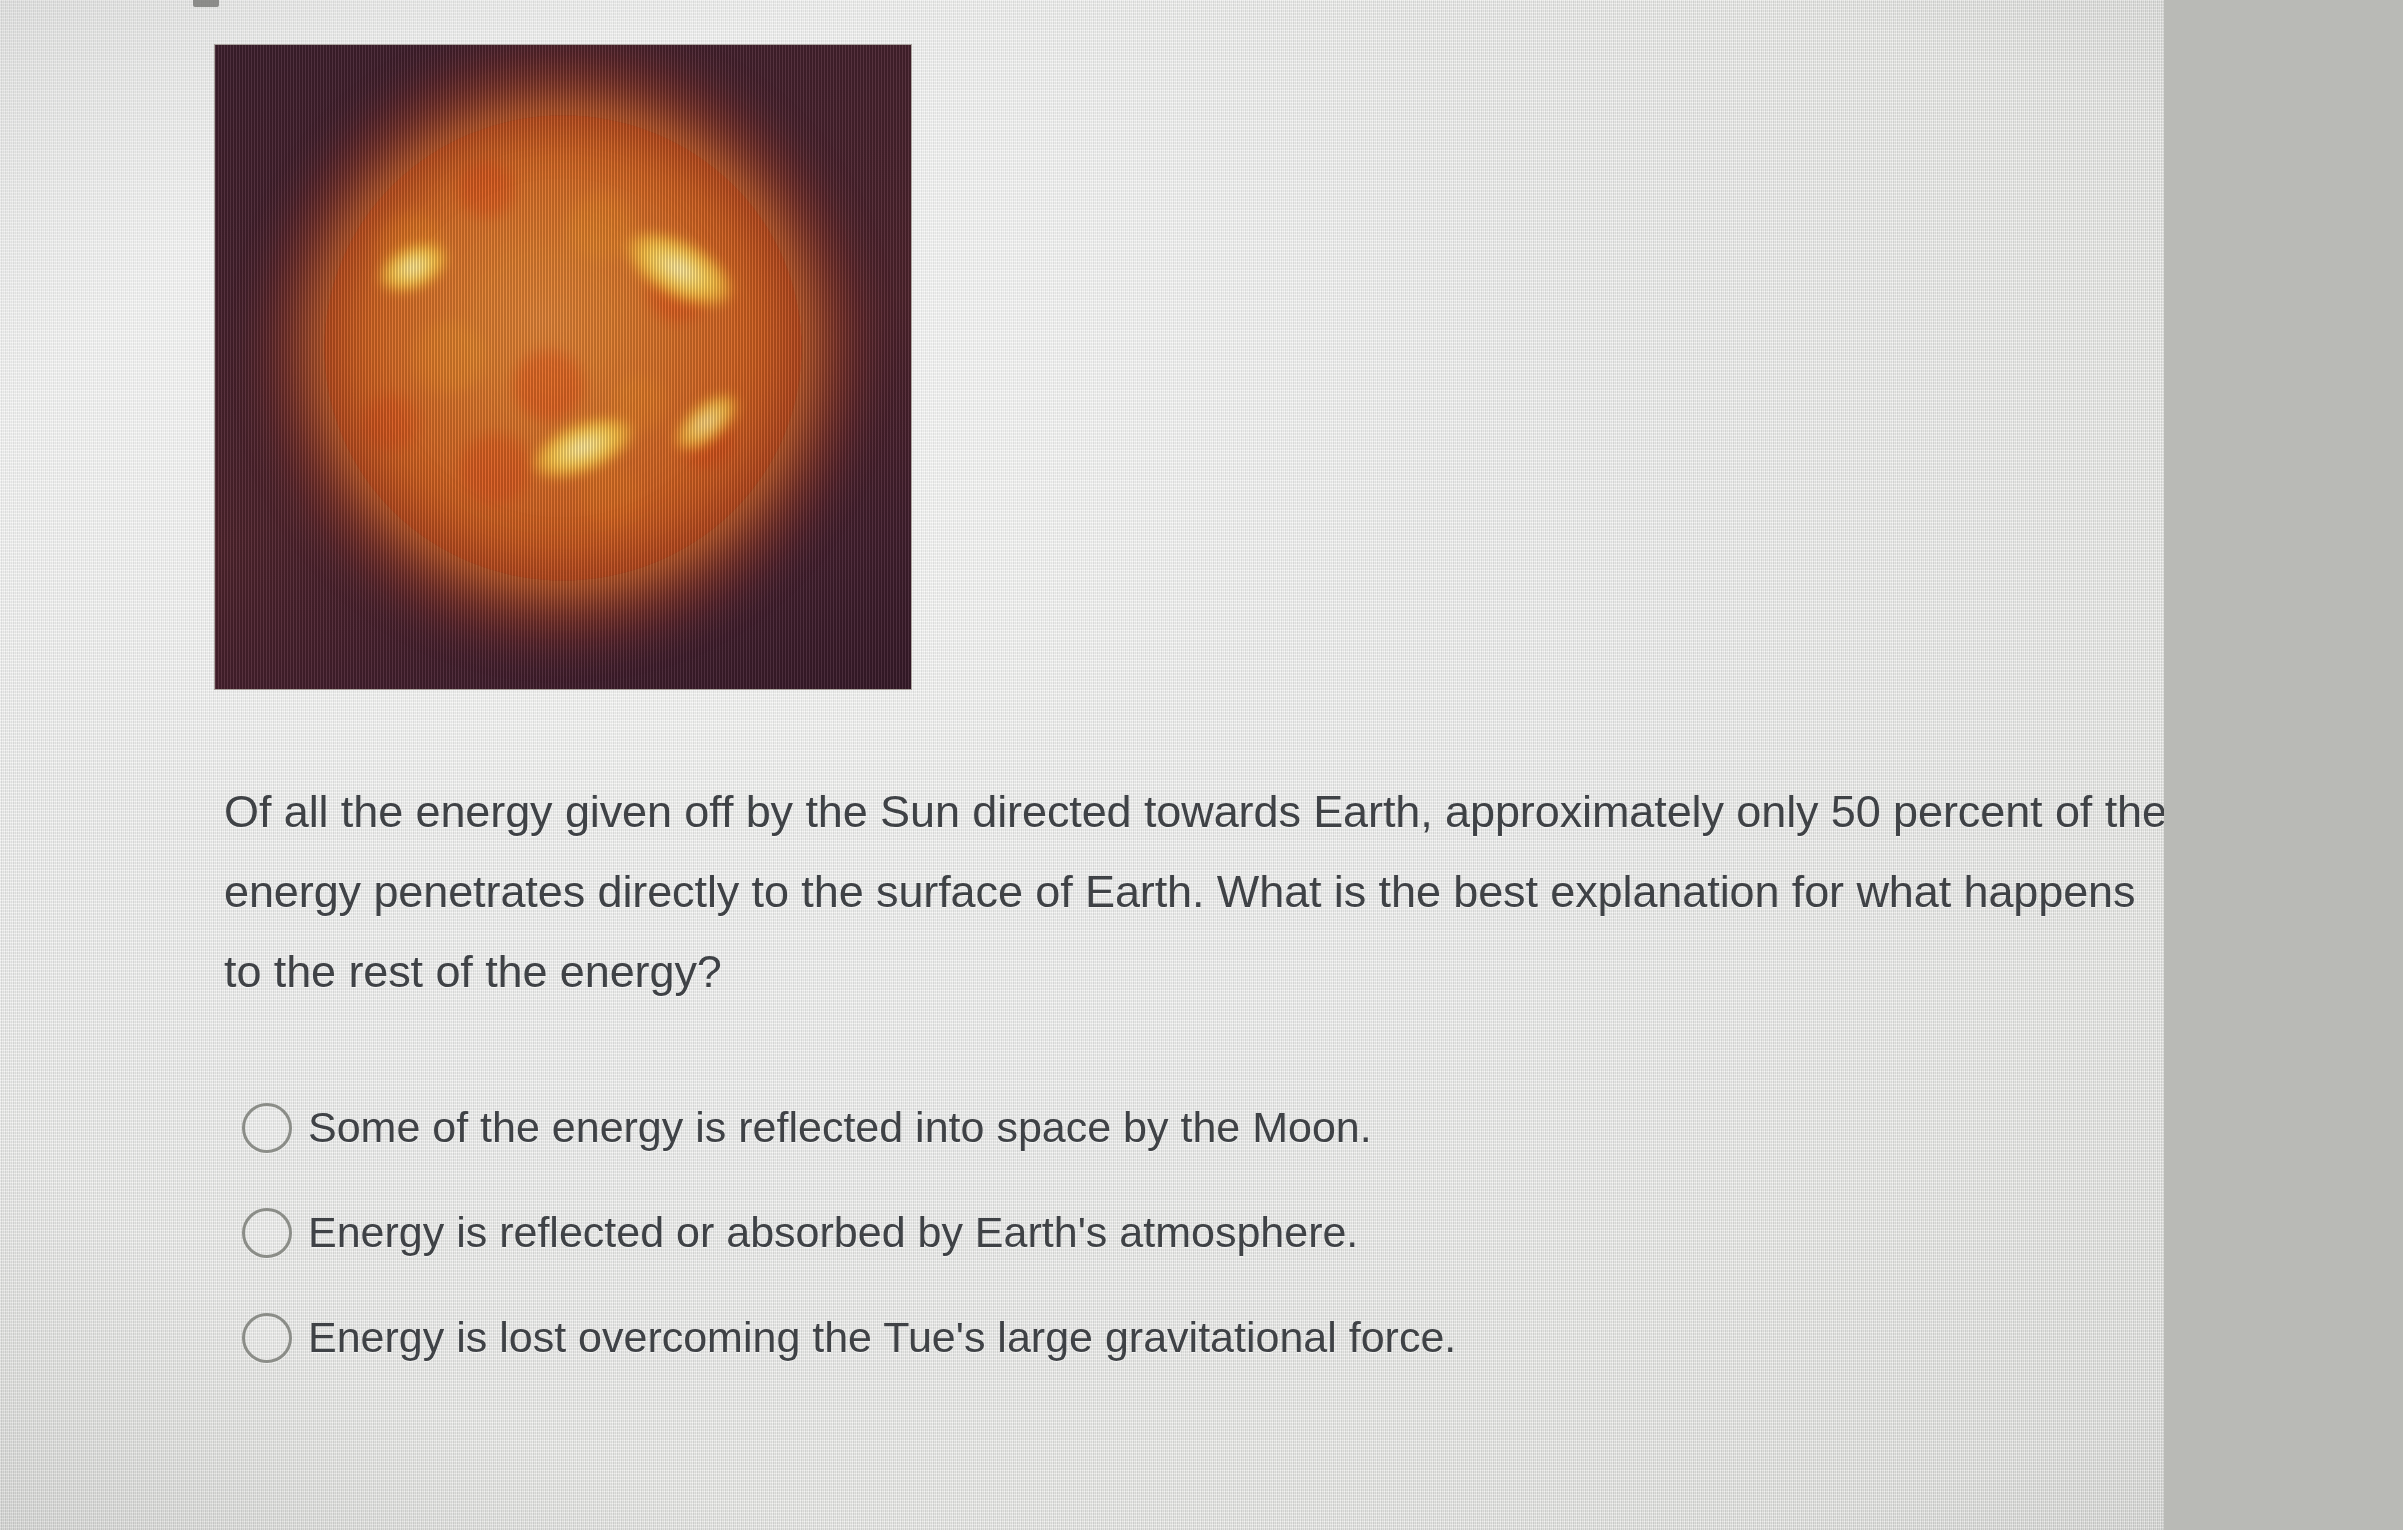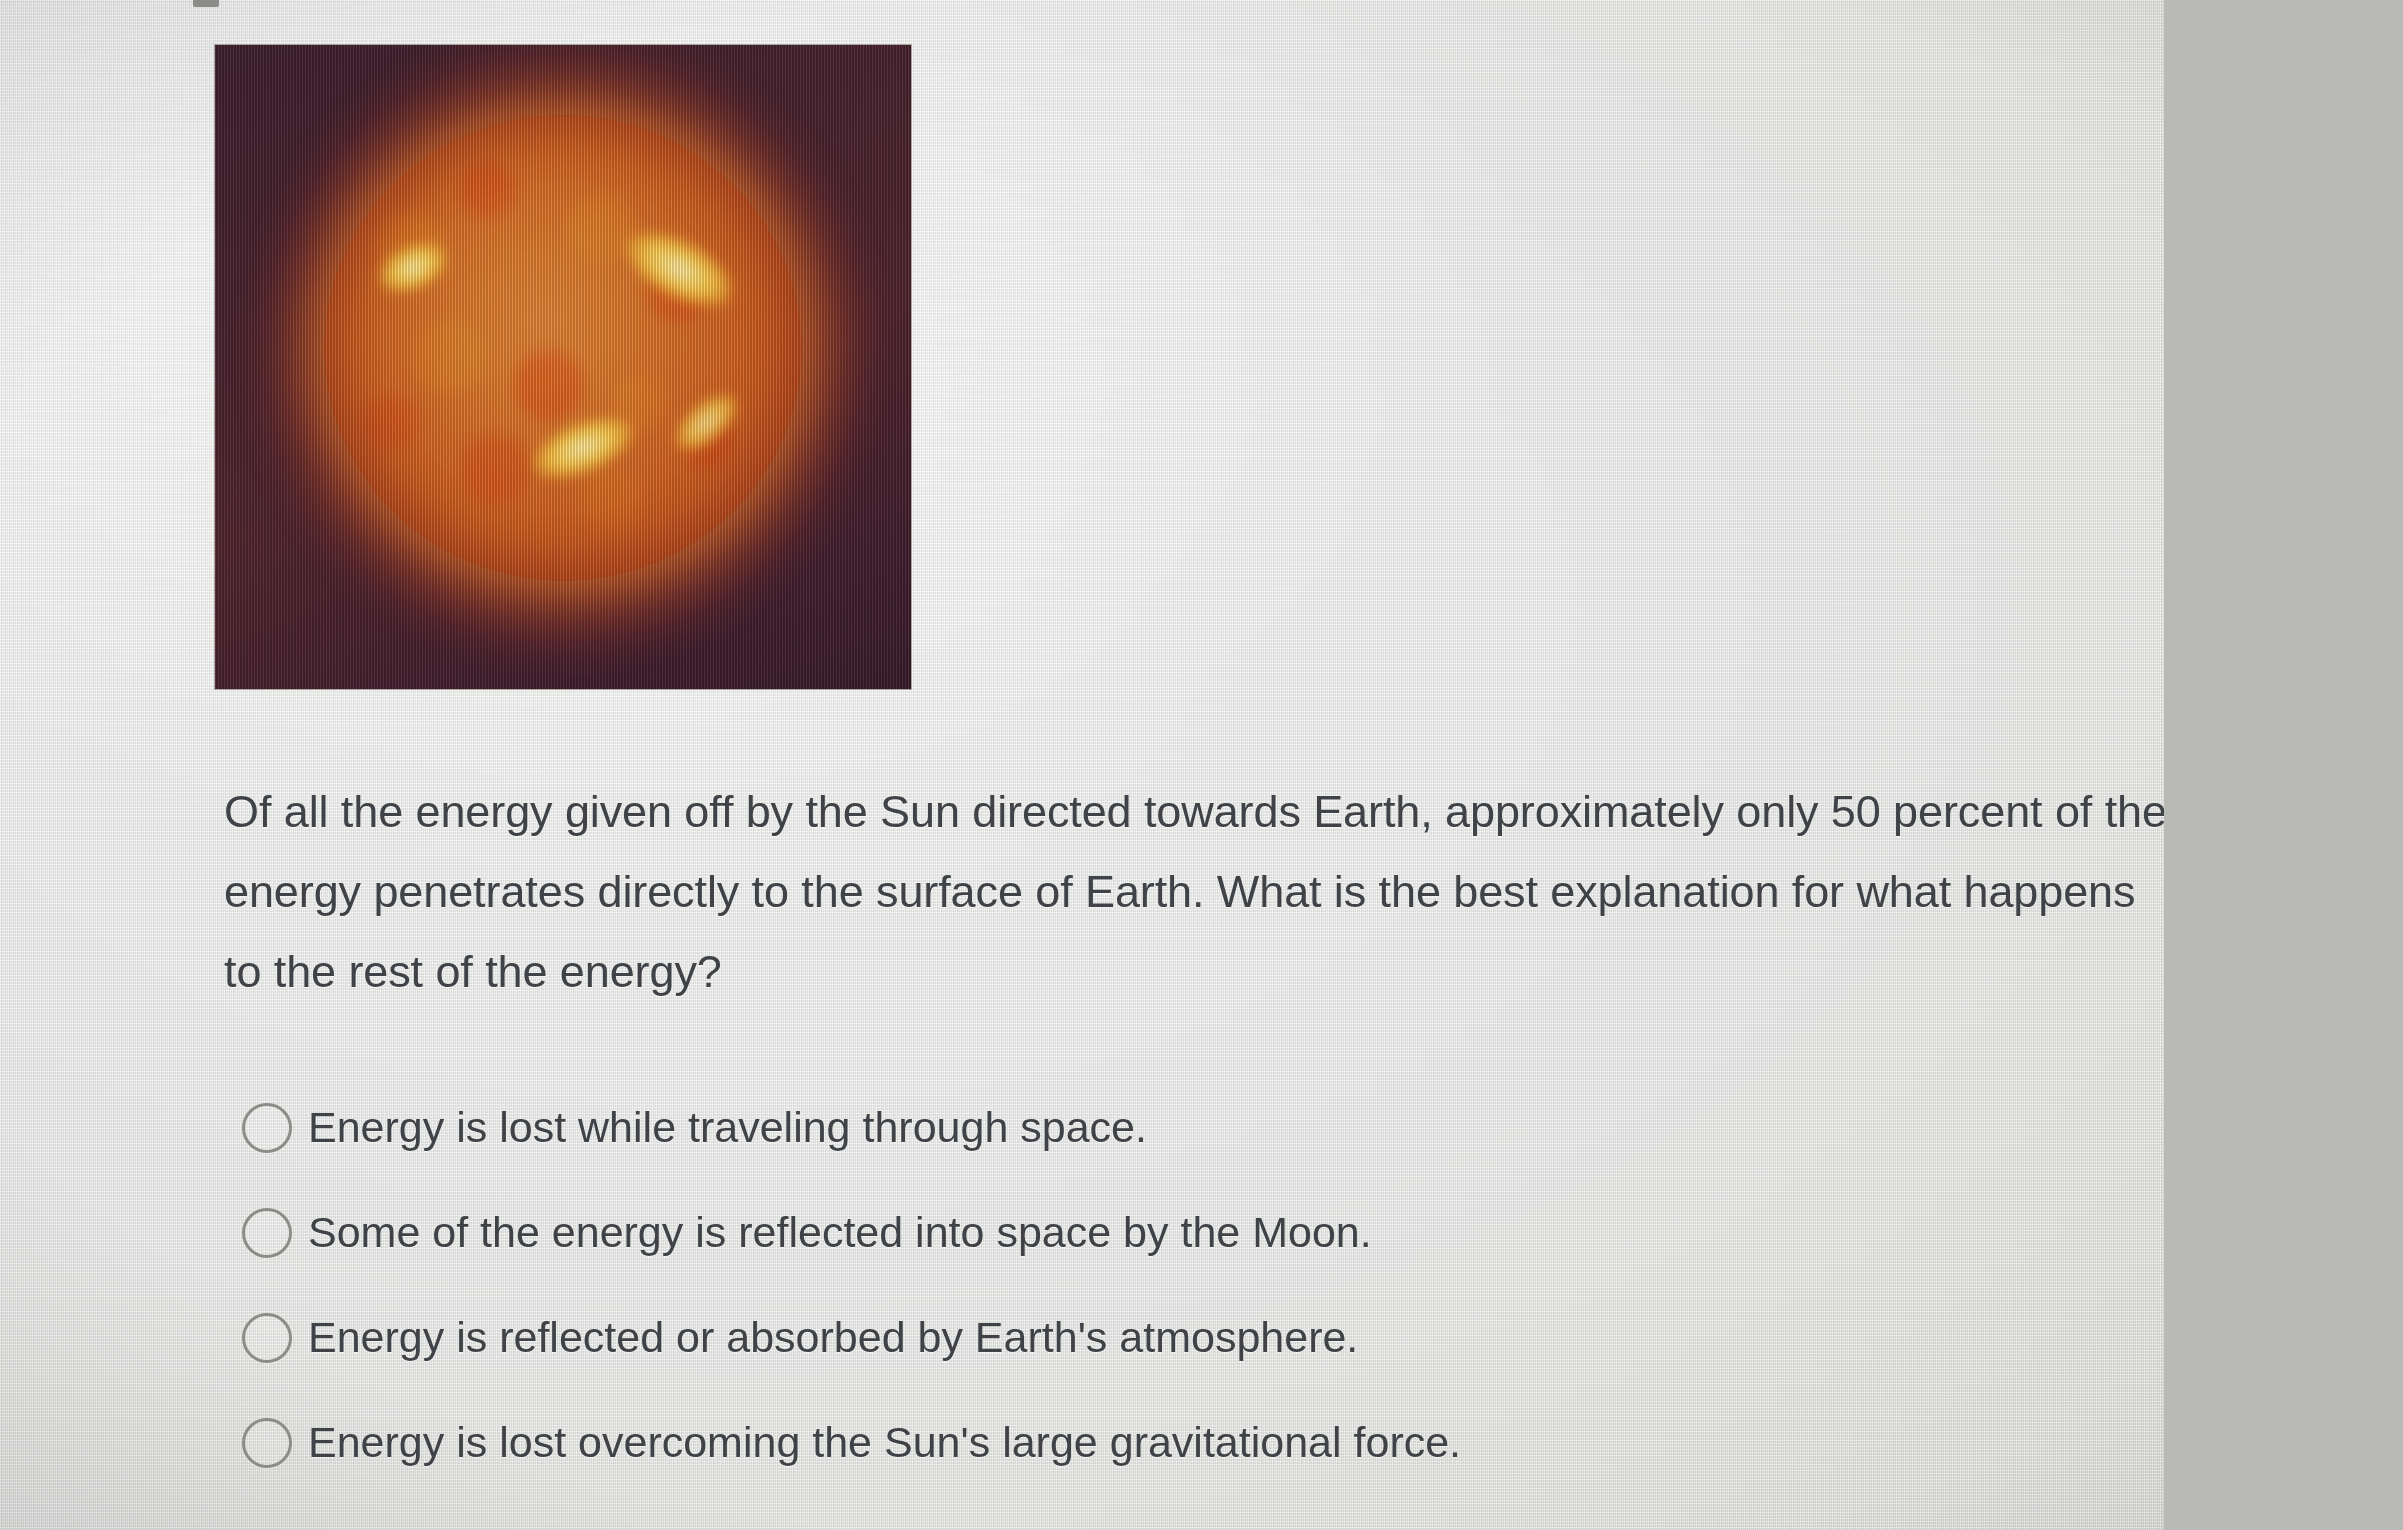--- a/index.html
+++ b/index.html
@@ -273,36 +273,32 @@
       <div class="flare flare-br"></div>
       <div class="sun-limb"></div>
     </div>
     <div class="sun-screen-tex"></div>
   </div>
 
   <div class="question">Of all the energy given off by the Sun directed towards Earth, approximately only 50 percent of the energy penetrates directly to the surface of Earth. What is the best explanation for what happens to the rest of the energy?</div>
 
   <div class="options">
 
-    <div class="option-row">
-      <span class="radio"></span>
-      <span class="option-label">Energy is lost while traveling through space.</span>
-    </div>
 
     <div class="option-row">
       <span class="radio"></span>
       <span class="option-label">Some of the energy is reflected into space by the Moon.</span>
     </div>
 
     <div class="option-row">
       <span class="radio"></span>
       <span class="option-label">Energy is reflected or absorbed by Earth's atmosphere.</span>
     </div>
 
     <div class="option-row">
       <span class="radio"></span>
-      <span class="option-label">Energy is lost overcoming the Sun's large gravitational force.</span>
+      <span class="option-label">Energy is lost overcoming the Tue's large gravitational force.</span>
     </div>
 
   </div>
 
 </div>
 
 
 </body></html>

